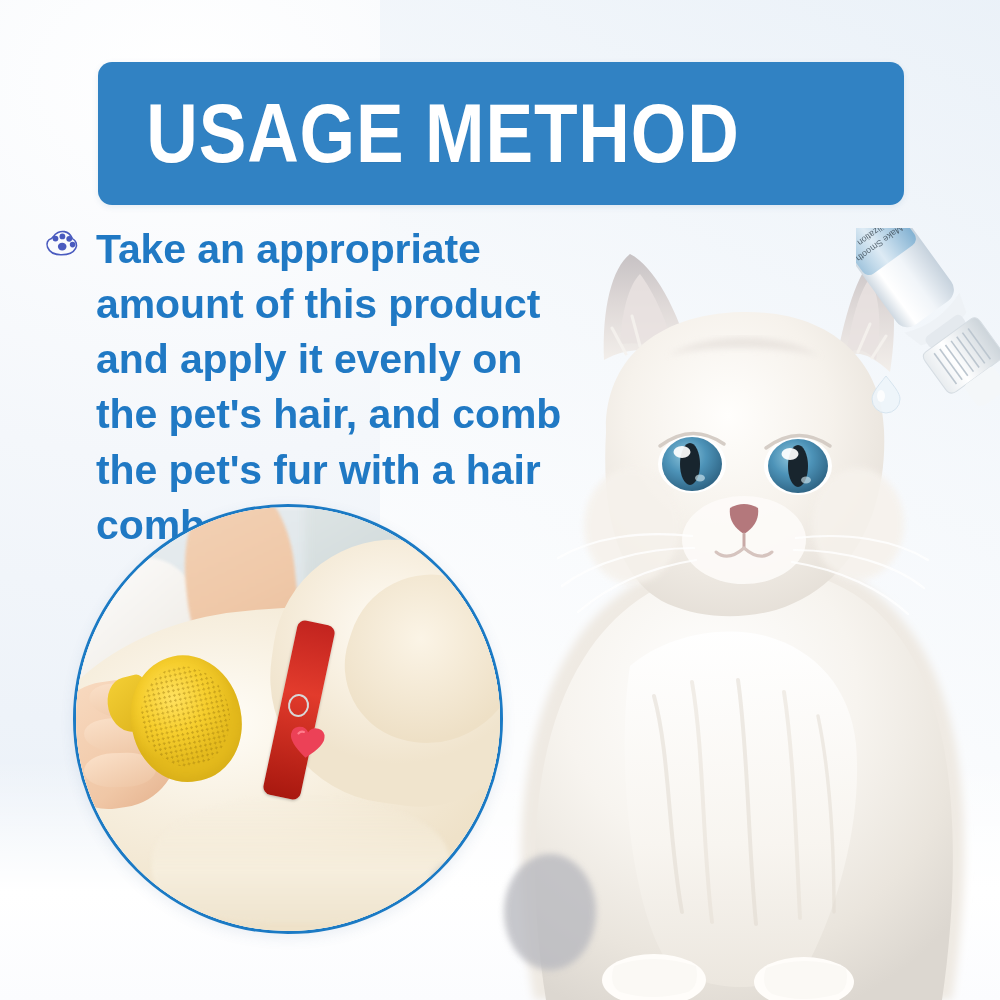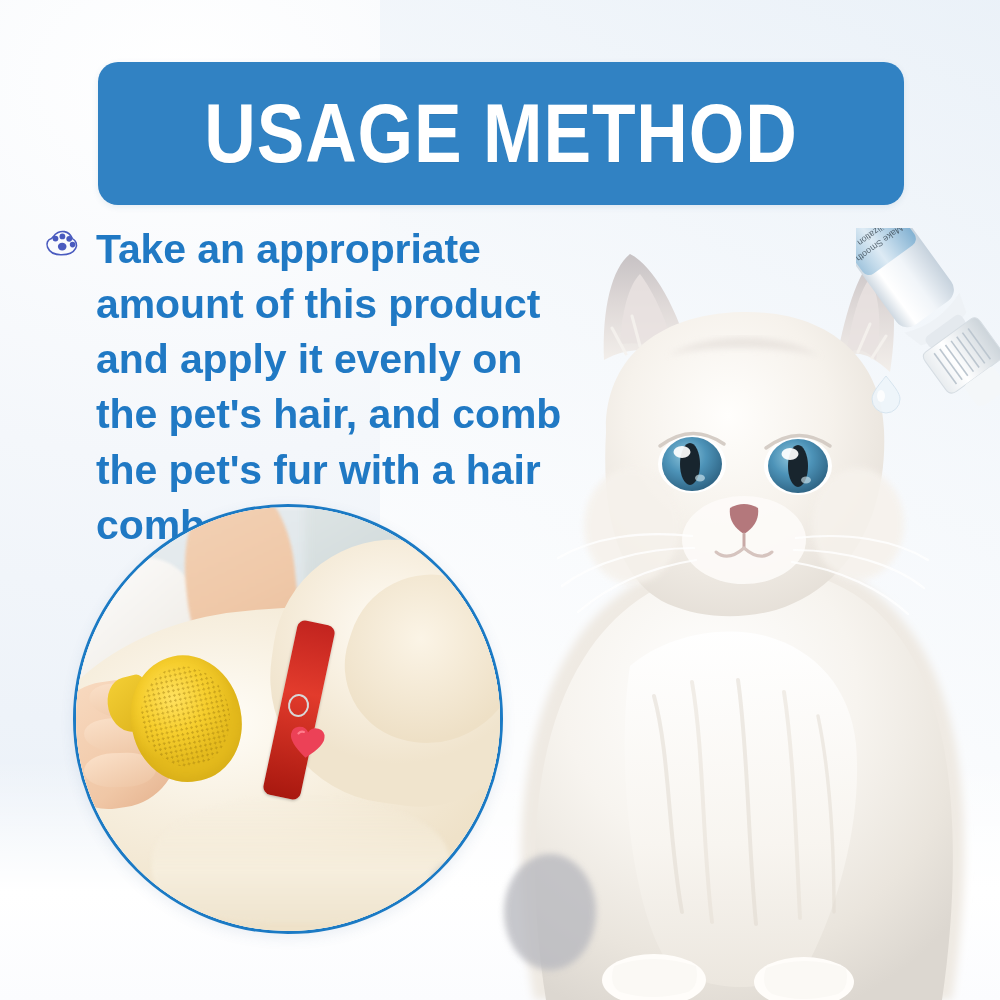--- a/index.html
+++ b/index.html
@@ -25,22 +25,22 @@
   }
   .bg-floor {
     position:absolute; left:0; right:0; bottom:0; height:240px;
     background:linear-gradient(180deg,rgba(255,255,255,0) 0%,#ffffff 55%,#fbfcfe 100%);
   }
 
   
   .banner {
     position:absolute; left:98px; top:62px; width:806px; height:143px;
     background:#3182c3;
-    border-radius:20px;
-    display:flex; align-items:center; justify-content:center;
+    border-radius:14px;
+    display:flex; align-items:center; 
     box-shadow:0 2px 6px rgba(40,95,150,.10);
   }
   .banner-title {
     color:#ffffff;
     font-family:"Liberation Sans", sans-serif;
     font-weight:700;
     font-size:83px;
     letter-spacing:1px;
     line-height:1;
     transform:scaleX(.86);

